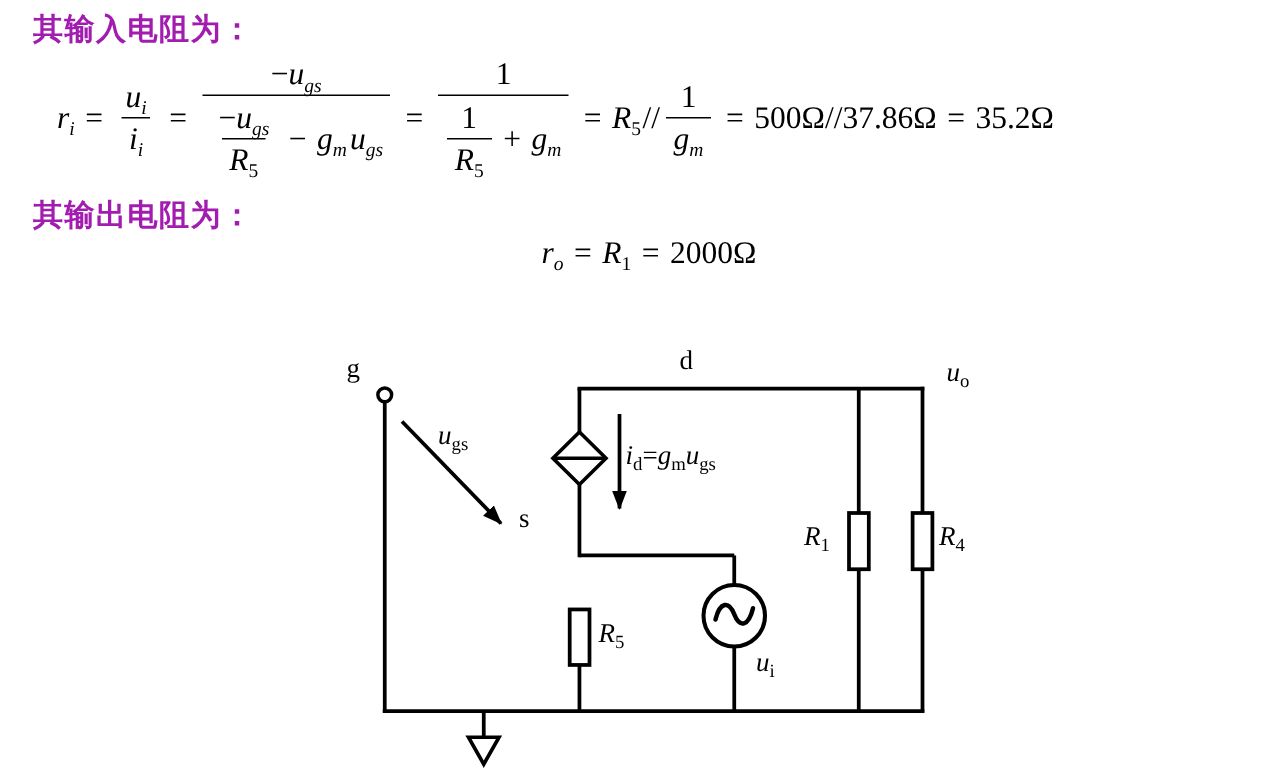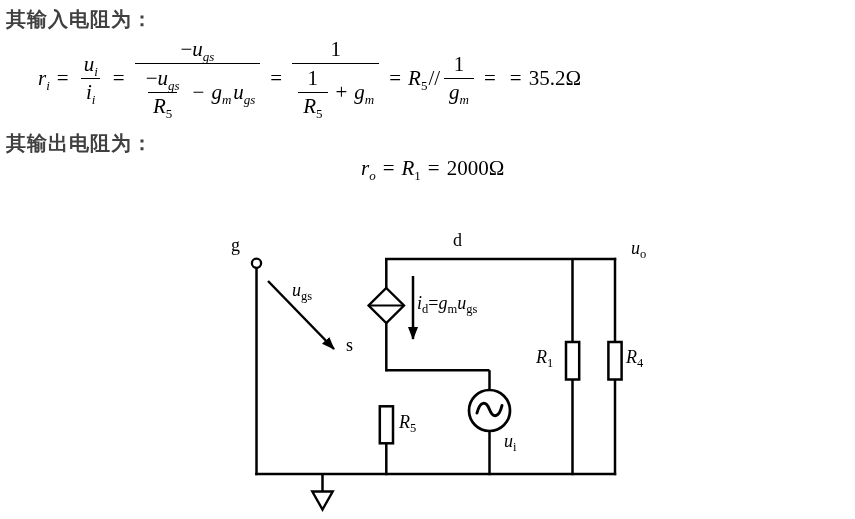--- a/index.html
+++ b/index.html
@@ -1,21 +1,21 @@
 <!DOCTYPE html>
 <html><head>
 <meta charset="utf-8">
 <style>
   html,body{margin:0;padding:0}
   body{
     width:855px;height:519px;background:#ffffff;position:relative;
     font-family:"Liberation Sans","DejaVu Sans",sans-serif;overflow:hidden;color:#000;
   }
   .heading{
-    position:absolute;left:6px;font-size:20px;font-weight:600;color:#404040;
+    position:absolute;left:22px;font-size:20px;font-weight:600;color:#a21caf;
     letter-spacing:1px;font-family:Liberation Sans, sans-serif;white-space:nowrap;
   }
   #heading-input{top:6px}
   #heading-output{top:130px}
 
   
   .eq{
     position:absolute;display:flex;align-items:center;white-space:nowrap;
     font-family:"Liberation Serif","DejaVu Serif",serif;font-style:italic;
     font-size:21px;color:#000;
@@ -80,20 +80,21 @@
   </span>
   <span class="op">=</span>
 
   <span class="tok"><span>R</span><sub class="rm">5</sub></span>
   <span class="op tight">//</span>
   <span class="frac">
     <span class="num"><span class="rm">1</span></span>
     <span class="den"><span class="tok"><span>g</span><sub>m</sub></span></span>
   </span>
   <span class="op">=</span>
+  <span class="rm">500Ω//37.86Ω</span>
   <span class="op">=</span>
   <span class="rm">35.2Ω</span>
 </div>
 
 <div class="heading" id="heading-output">其输出电阻为：</div>
 
 <div class="eq" id="eq-output">
   <span class="tok"><span>r</span><sub>o</sub></span>
   <span class="op">=</span>
   <span class="tok"><span>R</span><sub class="rm">1</sub></span>

